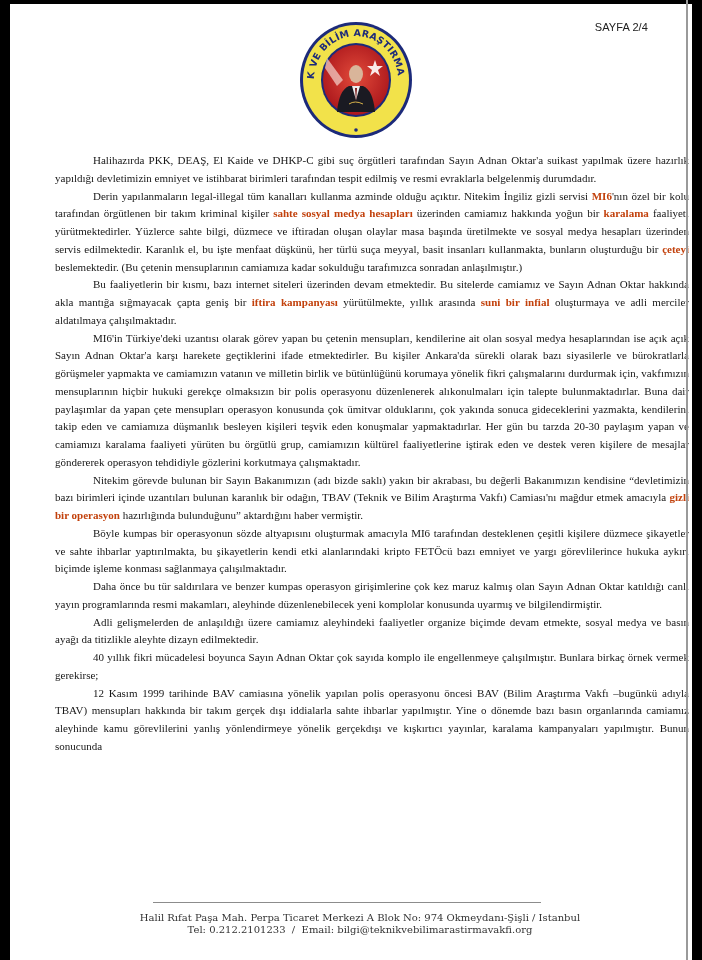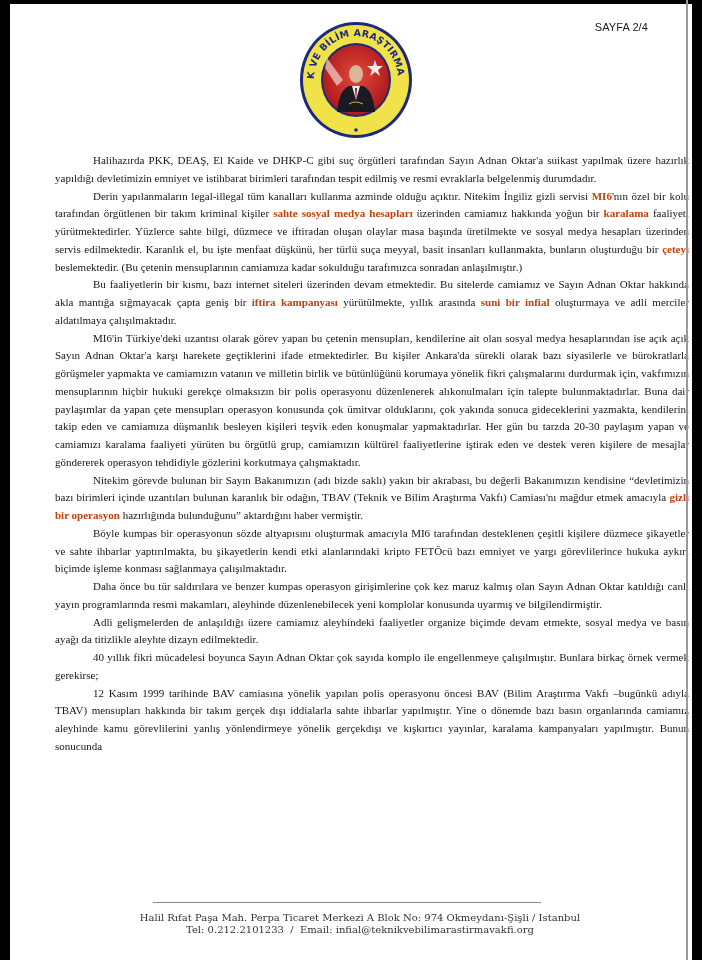--- a/index.html
+++ b/index.html
@@ -90,16 +90,16 @@
       <p><span>Böyle kumpas bir operasyonun sözde altyapısını oluşturmak amacıyla MI6 tarafından desteklenen çeşitli kişilere düzmece şikayetler ve sahte ihbarlar yaptırılmakta, bu şikayetlerin kendi etki alanlarındaki kripto FETÖcü bazı emniyet ve yargı görevlilerince hukuka aykırı biçimde işleme konması sağlanmaya çalışılmaktadır.</span></p>
       <p><span>Daha önce bu tür saldırılara ve benzer kumpas operasyon girişimlerine çok kez maruz kalmış olan Sayın Adnan Oktar katıldığı canlı yayın programlarında resmi makamları, aleyhinde düzenlenebilecek yeni komplolar konusunda uyarmış ve bilgilendirmiştir.</span></p>
       <p><span>Adli gelişmelerden de anlaşıldığı üzere camiamız aleyhindeki faaliyetler organize biçimde devam etmekte, sosyal medya ve basın ayağı da titizlikle aleyhte dizayn edilmektedir.</span></p>
       <p><span>40 yıllık fikri mücadelesi boyunca Sayın Adnan Oktar çok sayıda komplo ile engellenmeye çalışılmıştır. Bunlara birkaç örnek vermek gerekirse;</span></p>
       <p><span>12 Kasım 1999 tarihinde BAV camiasına yönelik yapılan polis operasyonu öncesi BAV (Bilim Araştırma Vakfı –bugünkü adıyla TBAV) mensupları hakkında bir takım gerçek dışı iddialarla sahte ihbarlar yapılmıştır. Yine o dönemde bazı basın organlarında camiamız aleyhinde kamu görevlilerini yanlış yönlendirmeye yönelik gerçekdışı ve kışkırtıcı yayınlar, karalama kampanyaları yapılmıştır. Bunun sonucunda</span></p>
     </div>
 
   <div class="footer-rule"></div>
   <div class="footer">
     <div>Halil Rıfat Paşa Mah. Perpa Ticaret Merkezi A Blok No: 974 Okmeydanı-Şişli / Istanbul</div>
-    <div style="white-space:pre">Tel: 0.212.2101233  /  Email: infial@teknikvebilimarastirmavakfi.org</div>
+    <div style="white-space:pre">Tel: 0.212.2101233  /  Email: bilgi@teknikvebilimarastirmavakfi.org</div>
   </div>
 </div>
 <div class="right-edge"></div>
 
 </body></html>

